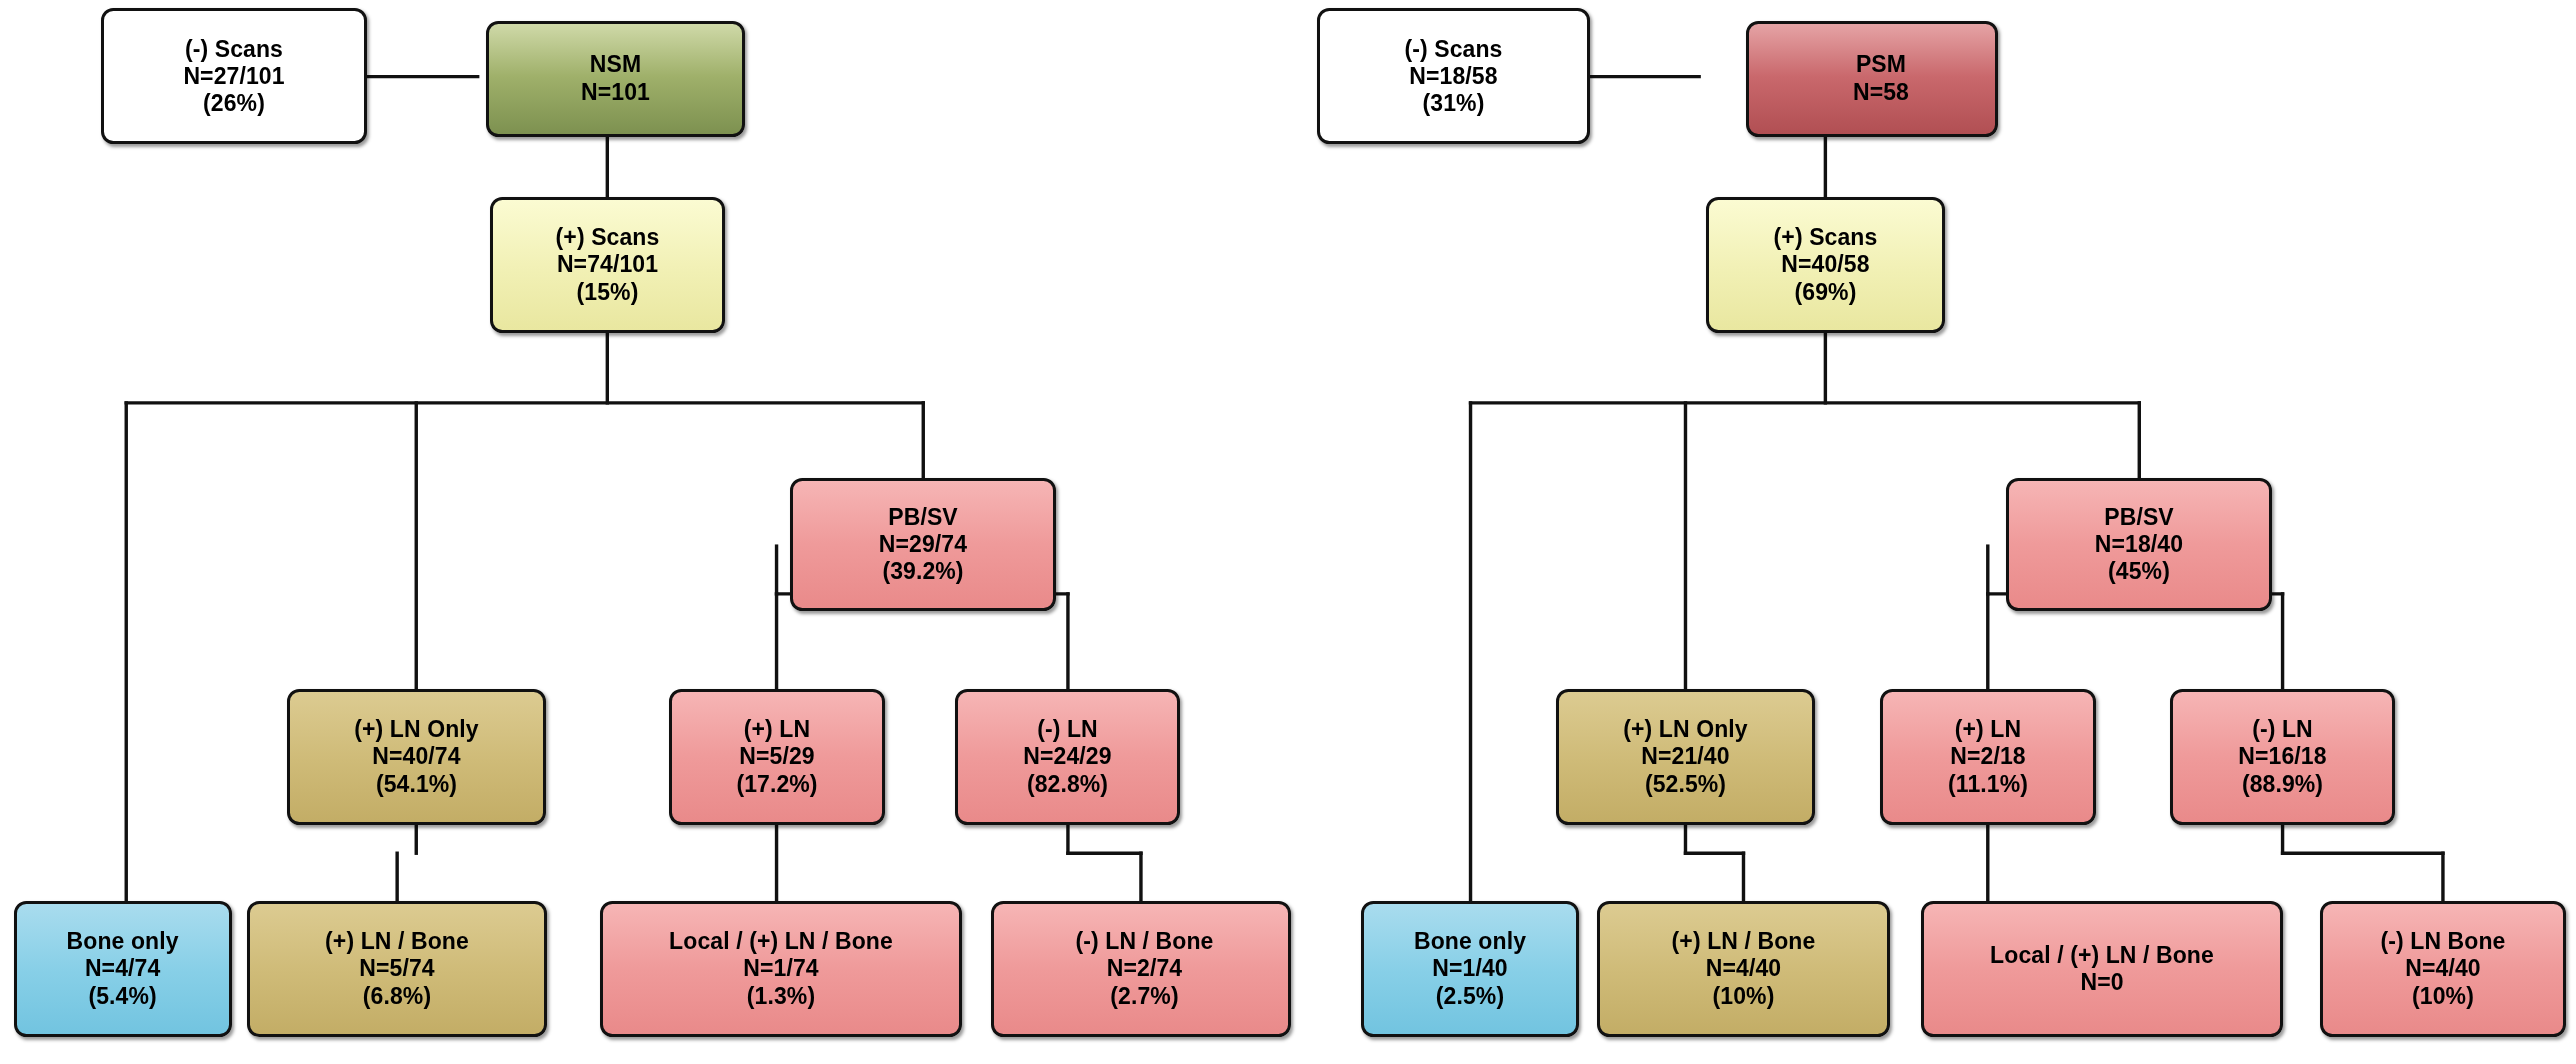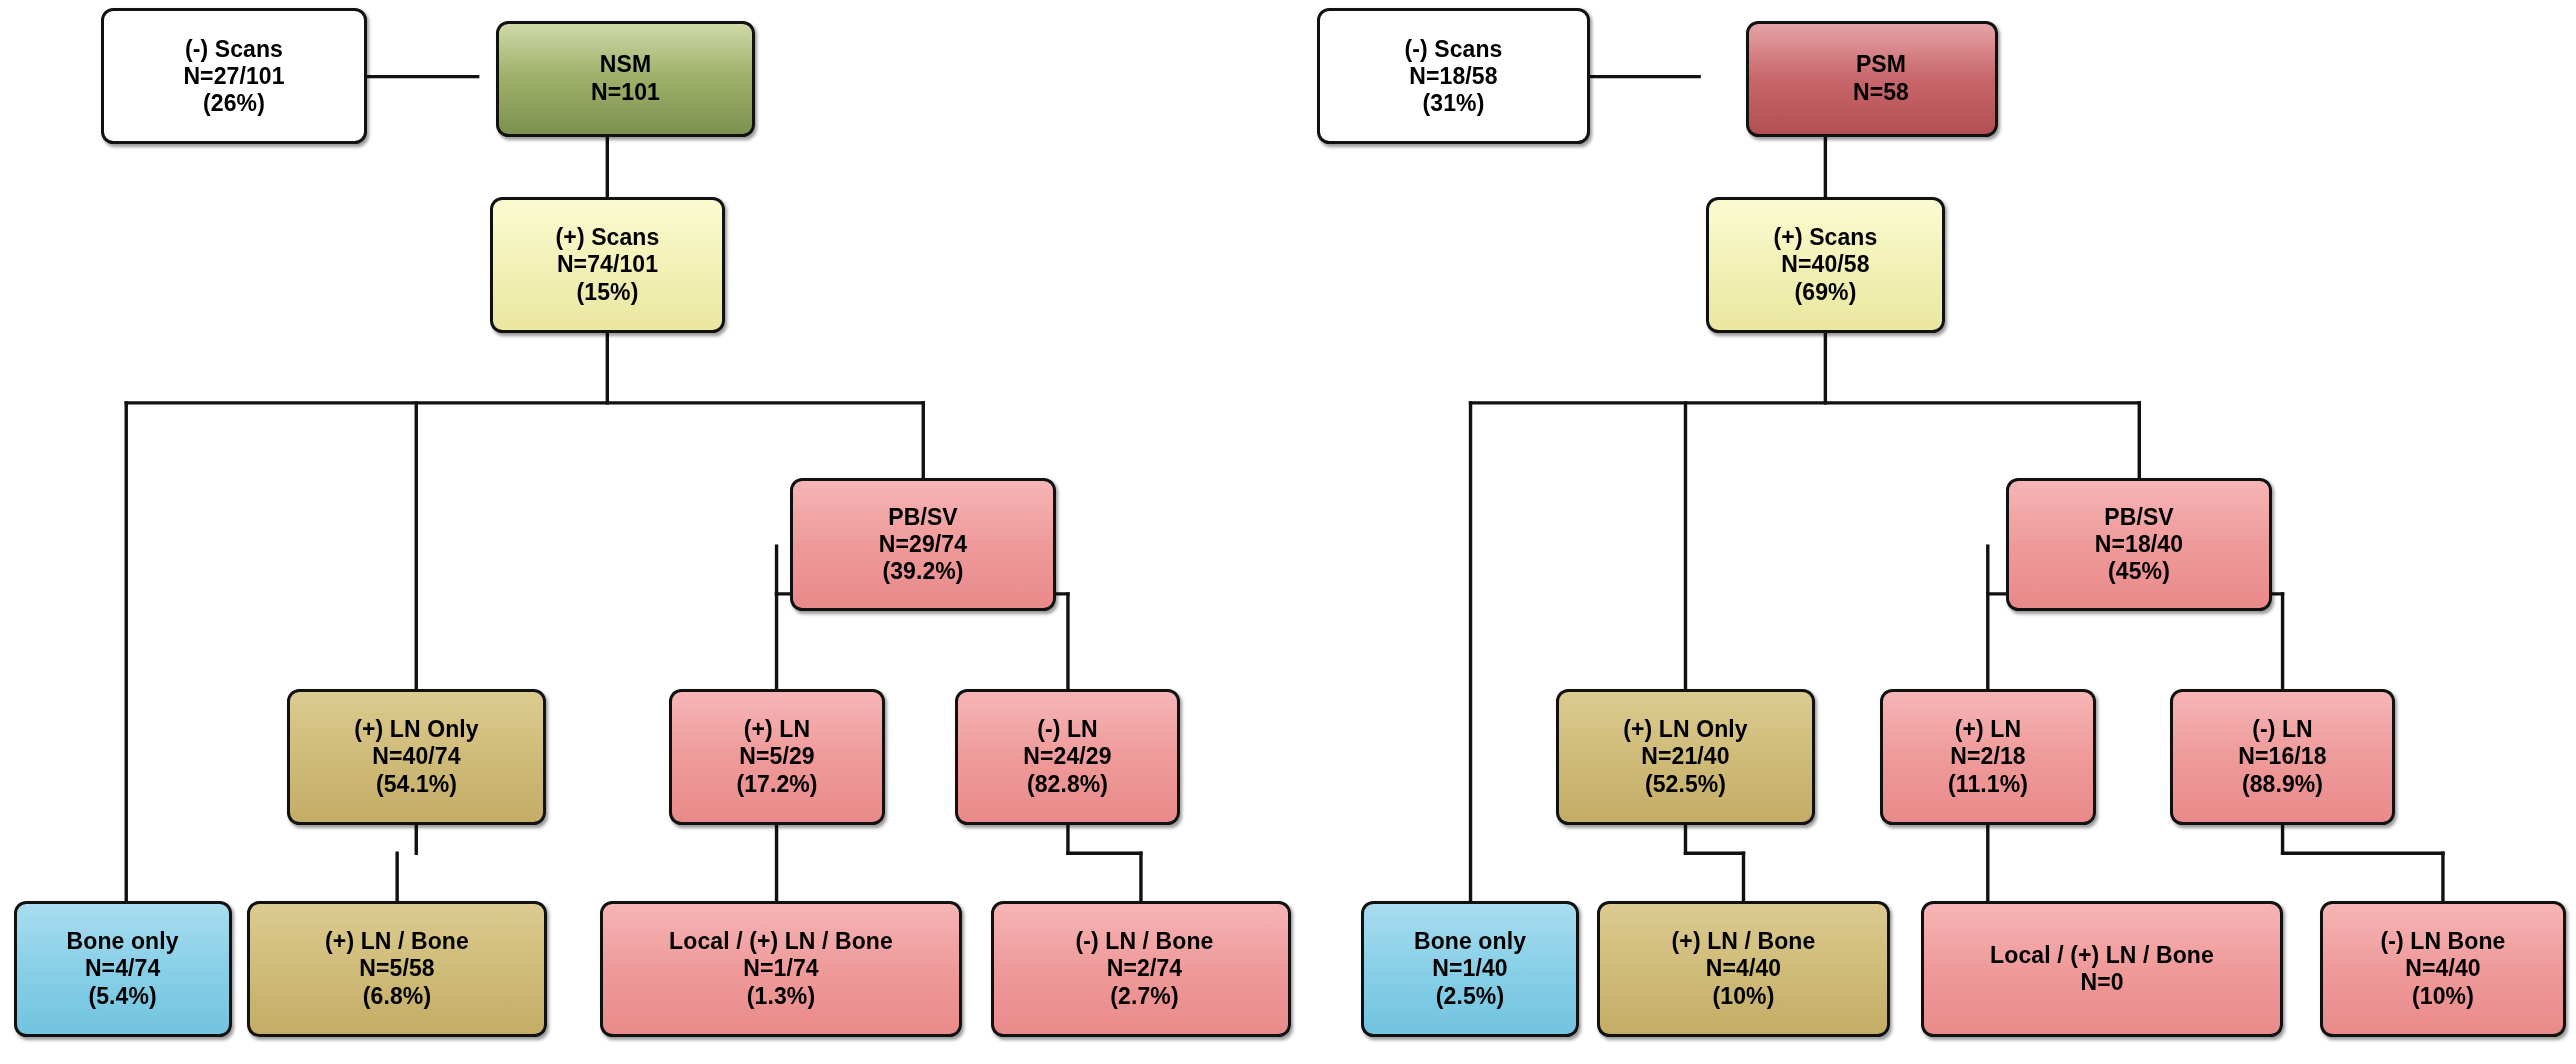--- a/index.html
+++ b/index.html
@@ -98,21 +98,21 @@
         <path d="M 3345 1250 L 3580 1250" stroke-linecap="square"></path>
       </g>
   </svg>
 
   <div id="nodes-layer">
       <div class="node fill-white" style="left: 101px; top: 8.2px; width: 266px; height: 136px;">
         <span class="ln">(-) Scans</span>
         <span class="ln">N=27/101</span>
         <span class="ln">(26%)</span>
       </div>
-      <div class="node fill-green" style="left: 496px; top: 20.5px; width: 259px; height: 116px;">
+      <div class="node fill-green" style="left: 486px; top: 20.5px; width: 259px; height: 116px;">
         <span class="ln">NSM</span>
         <span class="ln">N=101</span>
       </div>
       <div class="node fill-yellow" style="left: 490px; top: 197px; width: 235px; height: 136px;">
         <span class="ln">(+) Scans</span>
         <span class="ln">N=74/101</span>
         <span class="ln">(15%)</span>
       </div>
       <div class="node fill-pink" style="left: 790px; top: 478px; width: 266px; height: 133px;">
         <span class="ln">PB/SV</span>
@@ -134,21 +134,21 @@
         <span class="ln">N=24/29</span>
         <span class="ln">(82.8%)</span>
       </div>
       <div class="node fill-blue" style="left: 13.6px; top: 901px; width: 218px; height: 136px;">
         <span class="ln">Bone only</span>
         <span class="ln">N=4/74</span>
         <span class="ln">(5.4%)</span>
       </div>
       <div class="node fill-tan" style="left: 247px; top: 901px; width: 300px; height: 136px;">
         <span class="ln">(+) LN / Bone</span>
-        <span class="ln">N=5/58</span>
+        <span class="ln">N=5/74</span>
         <span class="ln">(6.8%)</span>
       </div>
       <div class="node fill-pink" style="left: 600px; top: 901px; width: 362px; height: 136px;">
         <span class="ln">Local / (+) LN / Bone</span>
         <span class="ln">N=1/74</span>
         <span class="ln">(1.3%)</span>
       </div>
       <div class="node fill-pink" style="left: 991px; top: 901px; width: 300px; height: 136px; padding-left: 7px;">
         <span class="ln">(-) LN / Bone</span>
         <span class="ln">N=2/74</span>

